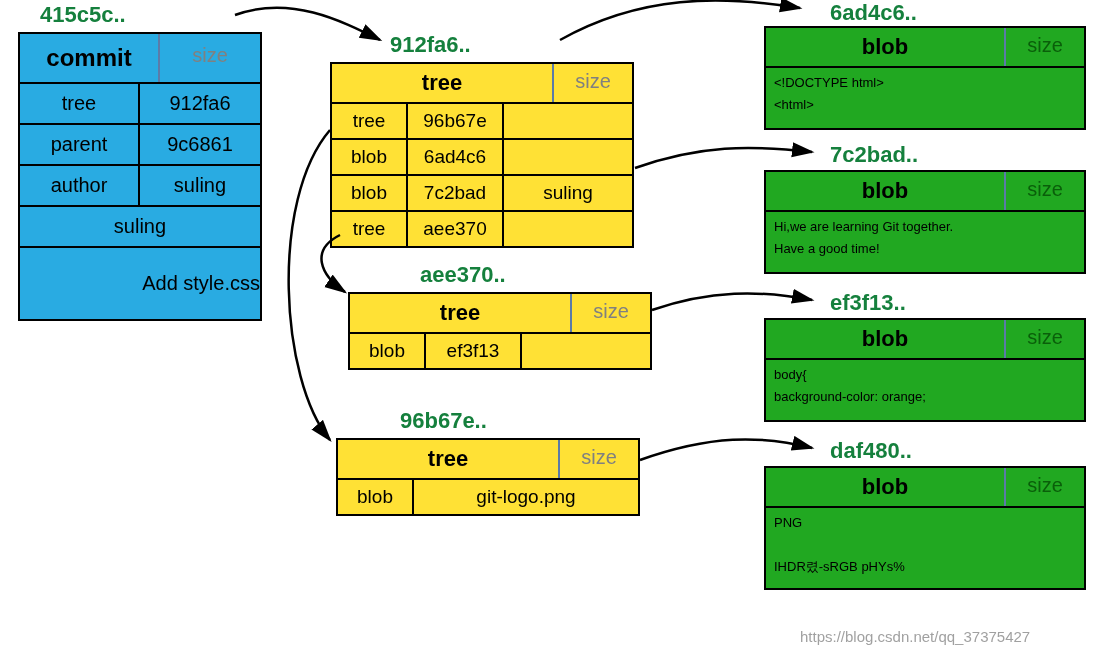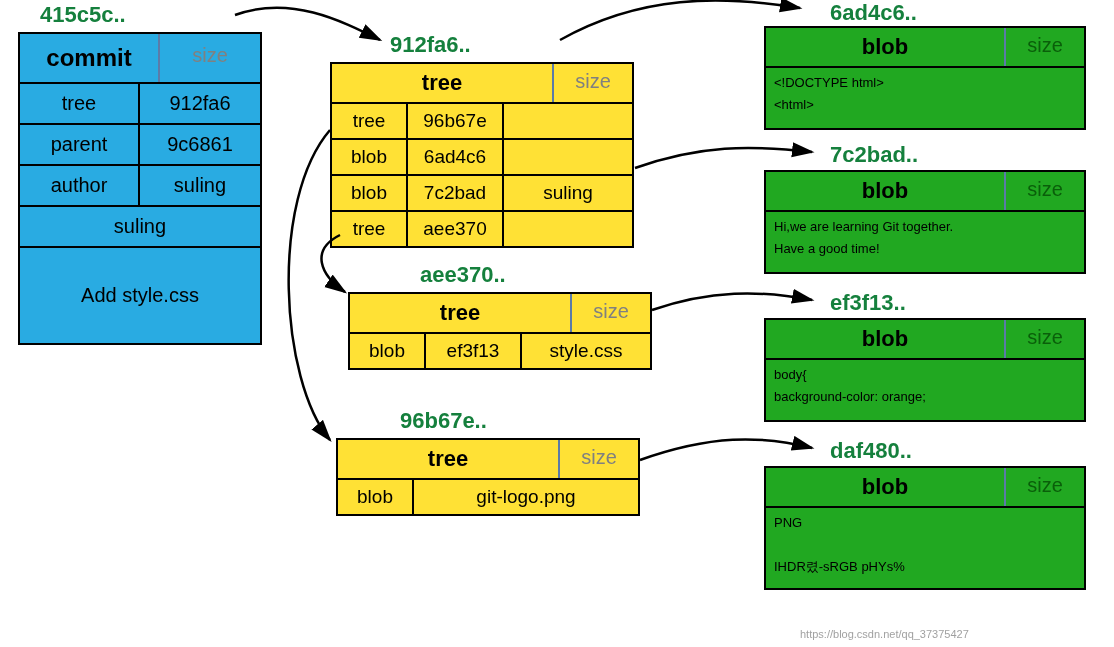--- a/index.html
+++ b/index.html
@@ -12,39 +12,39 @@
 
   
   .commit{background:#29abe2;width:240px}
   .commit .hdr .type{padding:10px 0;font-size:24px}
   .commit .hdr .size{width:100px;padding:10px 0}
   .kvrow{display:flex;border-bottom:2px solid #000}
   .kvrow:last-of-type{border-bottom:2px solid #000}
   .kvrow div{padding:8px 0;text-align:center;font-size:20px}
   .kvrow .k{width:118px;border-right:2px solid #000}
   .kvrow .v{flex:1}
-  .msg{padding:36px 0;text-align:center;font-size:20px}
+  .msg{padding:24px 0;text-align:right;font-size:20px}
 
   
   .tree{background:#ffe135;width:300px}
   .trow{display:flex;border-bottom:2px solid #000}
   .tree .trow:last-child{border-bottom:none}
   .trow div{padding:6px 0;text-align:center;font-size:19px}
   .trow .c1{width:74px;border-right:2px solid #000}
   .trow .c2{width:94px;border-right:2px solid #000}
   .trow .c3{flex:1}
 
   
   .blob{background:#21a821;width:318px}
   .blob .hdr{background:#21a821}
   .blob .hdr .type{color:#000}
   .blob .hdr .size{color:#0a5f0a}
   .blob .body{padding:4px 8px 10px 8px;font-size:13px;color:#000;line-height:1.7;min-height:46px;white-space:pre-line}
 
-  .watermark{position:absolute;font-size:11px;color:rgba(120,120,120,.7)}
+  .watermark{position:absolute;font-size:15px;color:rgba(120,120,120,.7)}
 
   svg.arrows{position:absolute;top:0;left:0;pointer-events:none}
 </style>
 </head>
 <body>
 
 <div class="hash-label" style="left:40px;top:2px">415c5c..</div>
 <div class="obj commit" style="left:18px;top:32px">
   <div class="hdr">
     <div class="type">commit</div>
@@ -95,21 +95,20 @@
 
 <div class="hash-label" style="left:420px;top:262px">aee370..</div>
 <div class="obj tree" style="left:348px;top:292px">
   <div class="hdr">
     <div class="type">tree</div>
     <div class="size">size</div>
   </div>
   <div class="trow">
       <div class="c1">blob</div>
       <div class="c2">ef3f13</div>
-      <div class="c3">style.css</div>
     </div>
 </div>
 
 <div class="hash-label" style="left:400px;top:408px">96b67e..</div>
 <div class="obj tree" style="left:336px;top:438px">
   <div class="hdr">
     <div class="type">tree</div>
     <div class="size">size</div>
   </div>
   <div class="trow">

